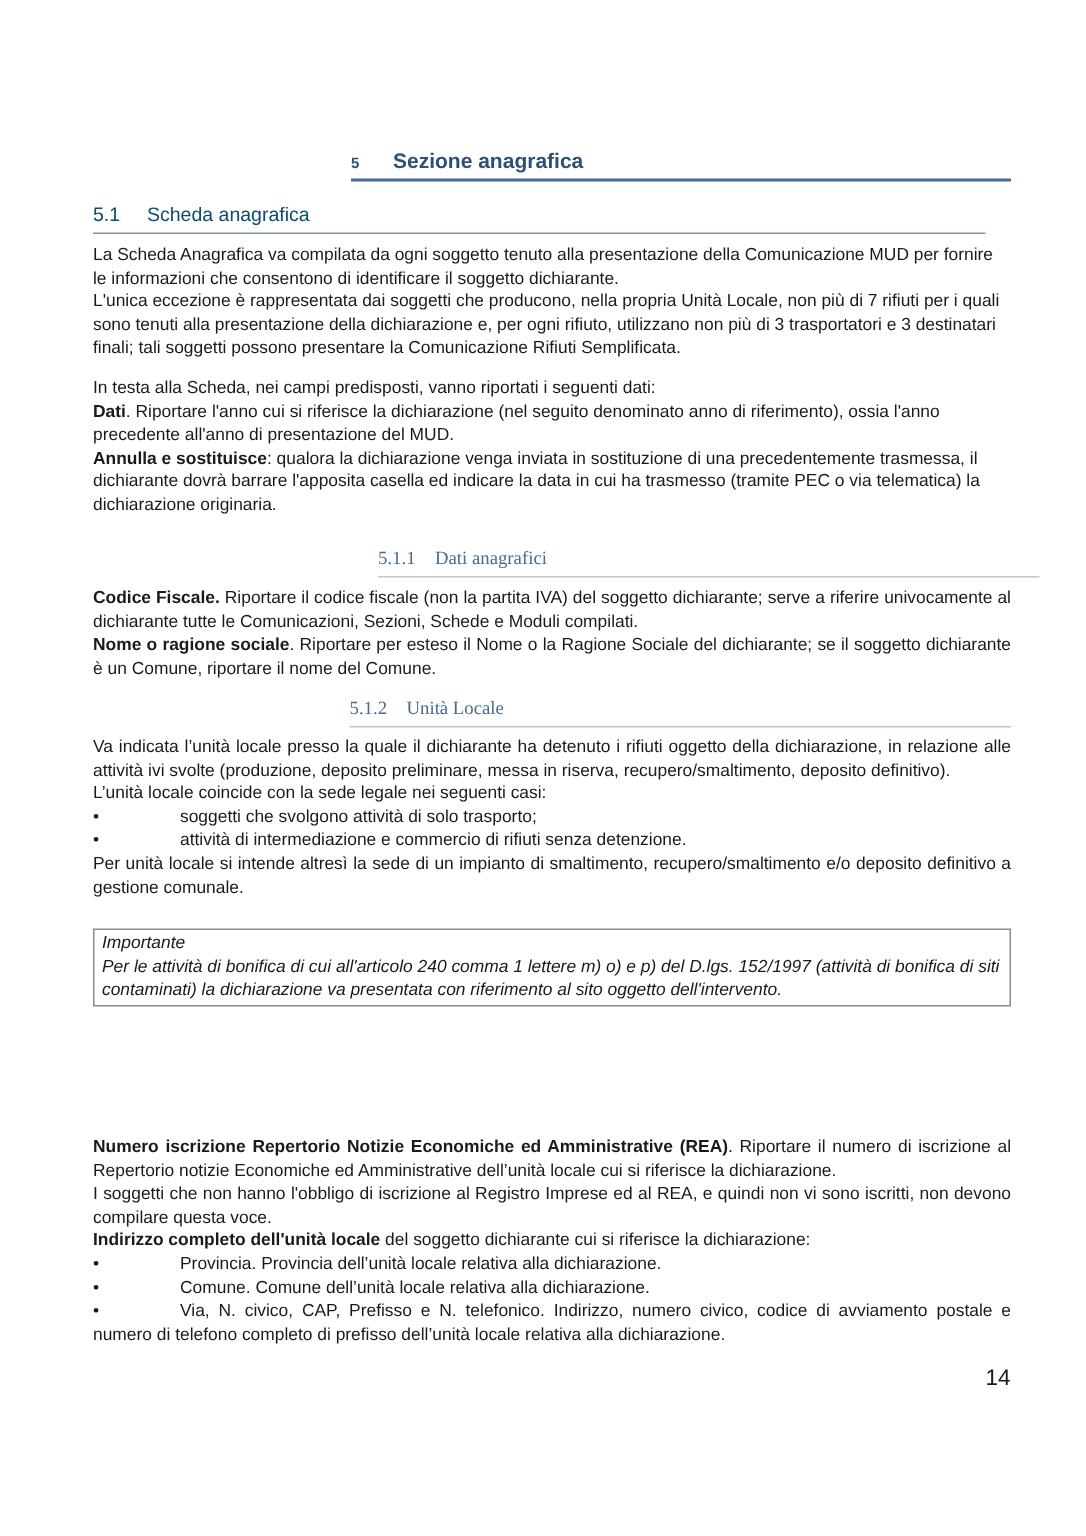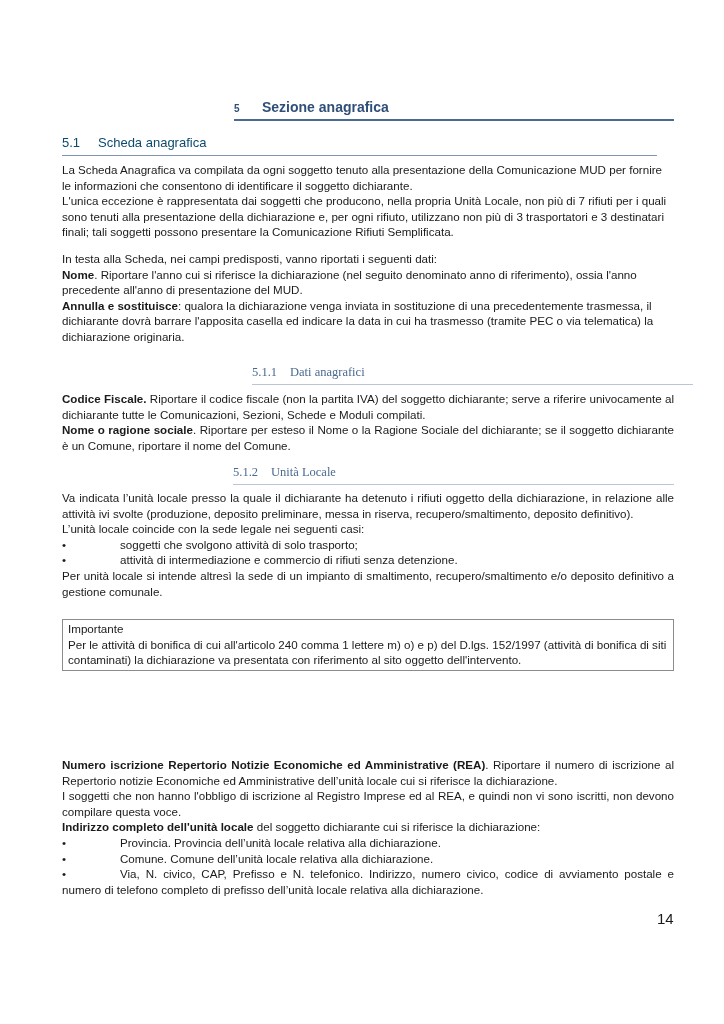--- a/index.html
+++ b/index.html
@@ -23,21 +23,21 @@
     .block { position: absolute; left: 62px; width: 612px; font-size: 11.6px; line-height: 15.6px; }
     .just { text-align: justify; }
     p { margin: 0; }
     b { font-weight: bold; }
     .bullet { display: flex; }
     .bullet .dot { width: 58px; flex: none; }
     .bullet-wrap { text-indent: 0; }
     .bullet-wrap .dot { display: inline-block; width: 58px; }
 
     .note { position: absolute; left: 62px; top: 619px; width: 600px; padding: 1px 5px 2px 5px;
-            border: 1px solid #8c8c8c; font-size: 11.6px; line-height: 15.6px; }
+            border: 1px solid #8c8c8c; font-style: italic; font-size: 11.6px; line-height: 15.6px; }
 
     .page-num { position: absolute; left: 657px; top: 910px; font-size: 15px; }
   </style>
 </head>
 <body>
 
 <div class="page">
 
   <div class="h1">
     <span class="num">5</span><span>Sezione anagrafica</span>
@@ -47,21 +47,21 @@
     <span class="num">5.1</span><span>Scheda anagrafica</span>
   </div>
 
   <div class="block" style="top:162px;">
     <p>La Scheda Anagrafica va compilata da ogni soggetto tenuto alla presentazione della Comunicazione MUD per fornire le informazioni che consentono di identificare il soggetto dichiarante.</p>
     <p>L'unica eccezione è rappresentata dai soggetti che producono, nella propria Unità Locale, non più di 7 rifiuti per i quali sono tenuti alla presentazione della dichiarazione e, per ogni rifiuto, utilizzano non più di 3 trasportatori e 3 destinatari finali; tali soggetti possono presentare la Comunicazione Rifiuti Semplificata.</p>
   </div>
 
   <div class="block" style="top:251px;">
     <p>In testa alla Scheda, nei campi predisposti, vanno riportati i seguenti dati:</p>
-    <p><b>Nome</b><span>. Riportare l'anno cui si riferisce la dichiarazione (nel seguito denominato anno di riferimento), ossia l'anno precedente all'anno di presentazione del MUD.</span></p>
+    <p><b>Dati</b><span>. Riportare l'anno cui si riferisce la dichiarazione (nel seguito denominato anno di riferimento), ossia l'anno precedente all'anno di presentazione del MUD.</span></p>
     <p><b>Annulla e sostituisce</b><span>: qualora la dichiarazione venga inviata in sostituzione di una precedentemente trasmessa, il dichiarante dovrà barrare l'apposita casella ed indicare la data in cui ha trasmesso (tramite PEC o via telematica) la dichiarazione originaria.</span></p>
   </div>
 
   <div class="h3" style="top:365px;margin-left:19px;">
     <span class="num">5.1.1</span><span>Dati anagrafici</span>
   </div>
 
   <div class="block just" style="top:391px;">
     <p><b>Codice Fiscale.</b><span> Riportare il codice fiscale (non la partita IVA) del soggetto dichiarante; serve a riferire univocamente al dichiarante tutte le Comunicazioni, Sezioni, Schede e Moduli compilati.</span></p>
     <p><b>Nome o ragione sociale</b><span>. Riportare per esteso il Nome o la Ragione Sociale del dichiarante; se il soggetto dichiarante è un Comune, riportare il nome del Comune.</span></p>

